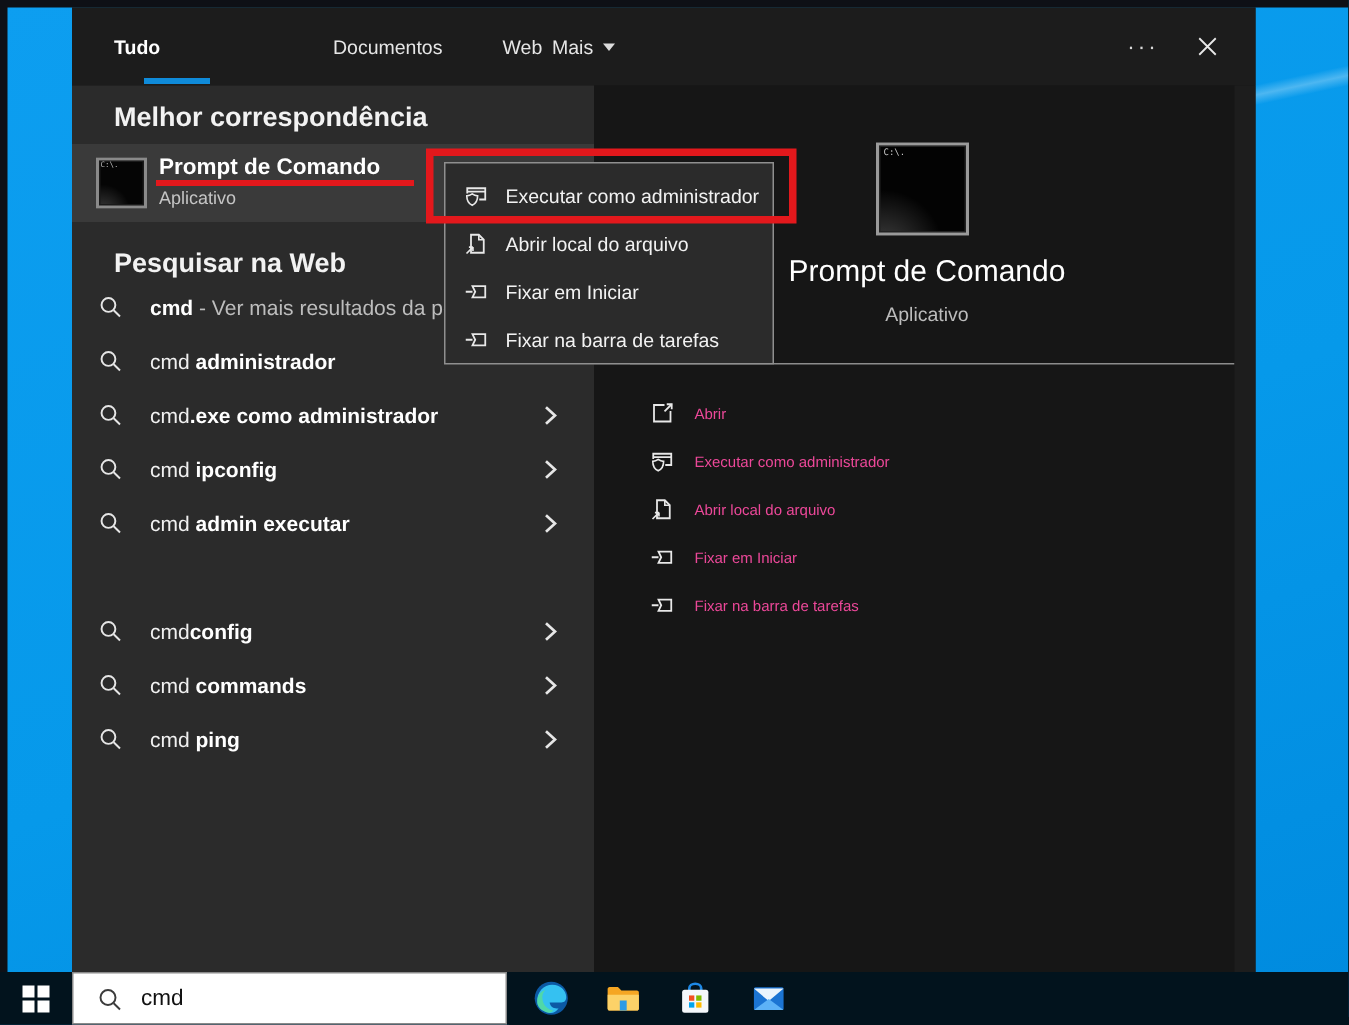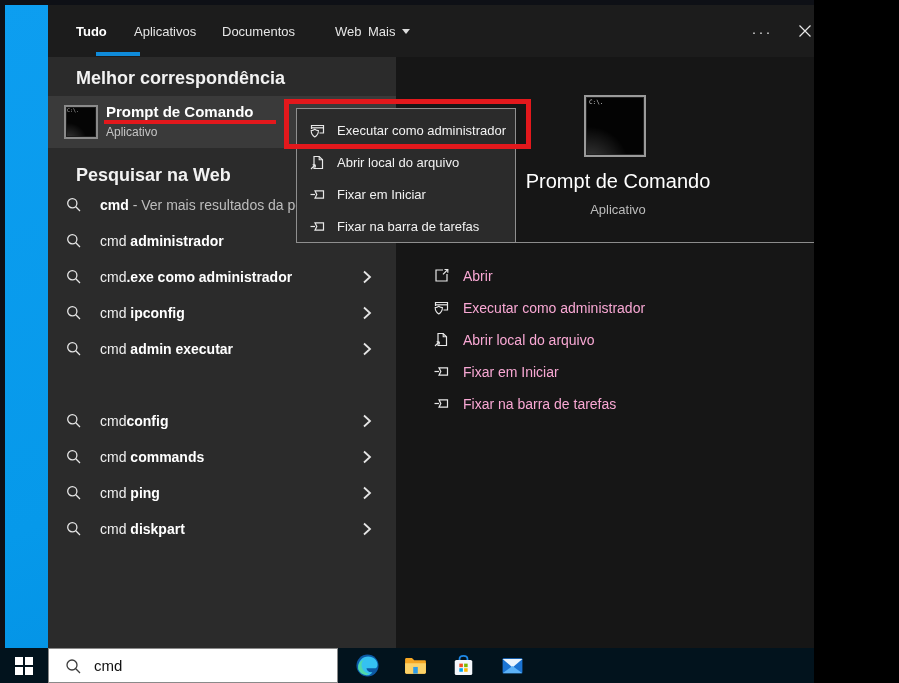--- a/index.html
+++ b/index.html
@@ -1,18 +1,18 @@
 <!DOCTYPE html>
 <html><head>
 <meta charset="utf-8">
 <style>
   * { margin:0; padding:0; box-sizing:border-box; }
   html,body { background:#000; }
   .screen {
-    position:relative; width:814px; height:683px; overflow:hidden;
+    position:relative; width:899px; height:683px; overflow:hidden;
     font-family:"Liberation Sans","DejaVu Sans",sans-serif;
     -webkit-font-smoothing:antialiased; color:#fff;
   }
   
   .desktop { position:absolute; inset:0; background:linear-gradient(160deg,#0d9ef0 0%,#0699ea 55%,#008ade 100%); }
   .desktop-beam { position:absolute; left:820px; top:0; width:79px; height:120px;
     background:linear-gradient(168deg, rgba(255,255,255,0) 44%, rgba(255,255,255,.28) 49%, rgba(255,255,255,0) 54%); }
   .edge-top  { position:absolute; left:0; top:0; width:899px; height:5px; background:#0e1016; }
   .edge-left { position:absolute; left:0; top:0; width:5px; height:648px; background:#0e1016; }
 
@@ -52,21 +52,21 @@
   .scroll-strip { position:absolute; left:775px; top:52px; width:14px; height:591px; background:#1d1d1d; }
   .cmd-icon-lg { position:absolute; left:188px; top:38px; width:62px; height:62px; background:#030303;
     border:2px solid #9a9a9a; box-shadow:inset 0 0 0 1px #222;
     background-image:radial-gradient(circle at 5% 120%, rgba(255,255,255,.25) 0%, rgba(255,255,255,0) 45%); }
   .cmd-icon-lg .prompt-txt { position:absolute; left:3px; top:1px; font-size:6px; color:#c8c8c8; font-family:"DejaVu Sans Mono",monospace; }
   .pv-title { position:absolute; left:32px; top:113px; width:380px; text-align:center; font-size:20px; color:#fff; }
   .pv-sub   { position:absolute; left:32px; top:145px; width:380px; text-align:center; font-size:13px; color:#bcbcbc; }
   .pv-divider { position:absolute; left:24px; top:185px; width:403px; height:1px; background:#8c8c8c; }
   .action { position:absolute; left:24px; width:380px; height:32px; display:flex; align-items:center; }
   .action .aicon { position:absolute; left:13px; top:7px; width:17px; height:17px; }
-  .action .albl { position:absolute; left:43px; font-size:14px; color:#f9a8d4; }
+  .action .albl { position:absolute; left:43px; font-size:10px; color:#ec4899; }
 
   
   .context-menu { position:absolute; left:248px; top:103px; width:220px; height:135px;
     background:#2b2b2b; border:1px solid #8f8f8f; z-index:30; padding-top:5px; }
   .menu-item { position:relative; height:32px; display:flex; align-items:center; }
   .menu-item .micon { position:absolute; left:12px; top:7.5px; width:17px; height:17px; }
   .menu-item .mlbl { position:absolute; left:40px; font-size:13px; color:#f2f2f2; white-space:nowrap; }
   .shield-fill-menu { fill:#2b2b2b; }
   .shield-fill-panel { fill:#161616; }
 
@@ -95,23 +95,20 @@
   <div class="edge-top"></div>
   <div class="edge-left"></div>
 
   <div class="window">
 
     <div class="tabbar">
       <div class="tab active" style="left:28px">
         <span>Tudo</span>
         <span class="tab-underline"></span>
       </div>
-      <div class="tab" style="left:86px">
-          <span>Aplicativos</span>
-        </div>
       <div class="tab" style="left:174px">
           <span>Documentos</span>
         </div>
       <div class="tab" style="left:287px">
           <span>Web</span>
         </div>
       <div class="tab" style="left:320px">
         <span>Mais</span>
         <span class="dd-arrow"></span>
       </div>
@@ -200,30 +197,20 @@
         <span class="chev"><svg viewBox="0 0 10 14" width="10" height="14">
               <path d="M2 1.5 L8 7 L2 12.5" fill="none" stroke="#e6e6e6" stroke-width="1.8"></path>
             </svg></span>
       </div>
       <div class="sug" style="top:418px">
         <span class="mag"><svg viewBox="0 0 16 16" width="16" height="16">
               <circle cx="6.3" cy="6.3" r="4.6" fill="none" stroke="#e6e6e6" stroke-width="1.3"></circle>
               <path d="M9.8 9.8 L14 14" stroke="#e6e6e6" stroke-width="1.3"></path>
             </svg></span>
         <span class="sug-text"><span class="a">cmd </span><span class="b">ping</span></span>
-        <span class="chev"><svg viewBox="0 0 10 14" width="10" height="14">
-              <path d="M2 1.5 L8 7 L2 12.5" fill="none" stroke="#e6e6e6" stroke-width="1.8"></path>
-            </svg></span>
-      </div>
-      <div class="sug" style="top:454px">
-        <span class="mag"><svg viewBox="0 0 16 16" width="16" height="16">
-              <circle cx="6.3" cy="6.3" r="4.6" fill="none" stroke="#e6e6e6" stroke-width="1.3"></circle>
-              <path d="M9.8 9.8 L14 14" stroke="#e6e6e6" stroke-width="1.3"></path>
-            </svg></span>
-        <span class="sug-text"><span class="a">cmd </span><span class="b">diskpart</span></span>
         <span class="chev"><svg viewBox="0 0 10 14" width="10" height="14">
               <path d="M2 1.5 L8 7 L2 12.5" fill="none" stroke="#e6e6e6" stroke-width="1.8"></path>
             </svg></span>
       </div>
     </div>
 
     <div class="preview">
       <div class="cmd-icon-lg">
         <span class="prompt-txt">C:\.</span>
       </div>

